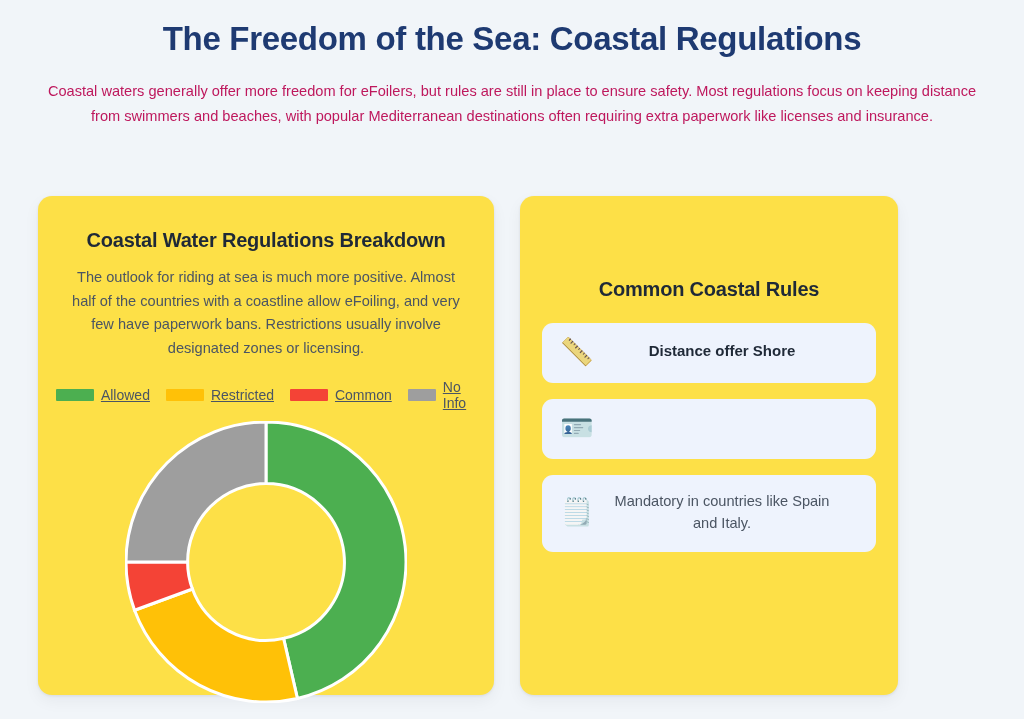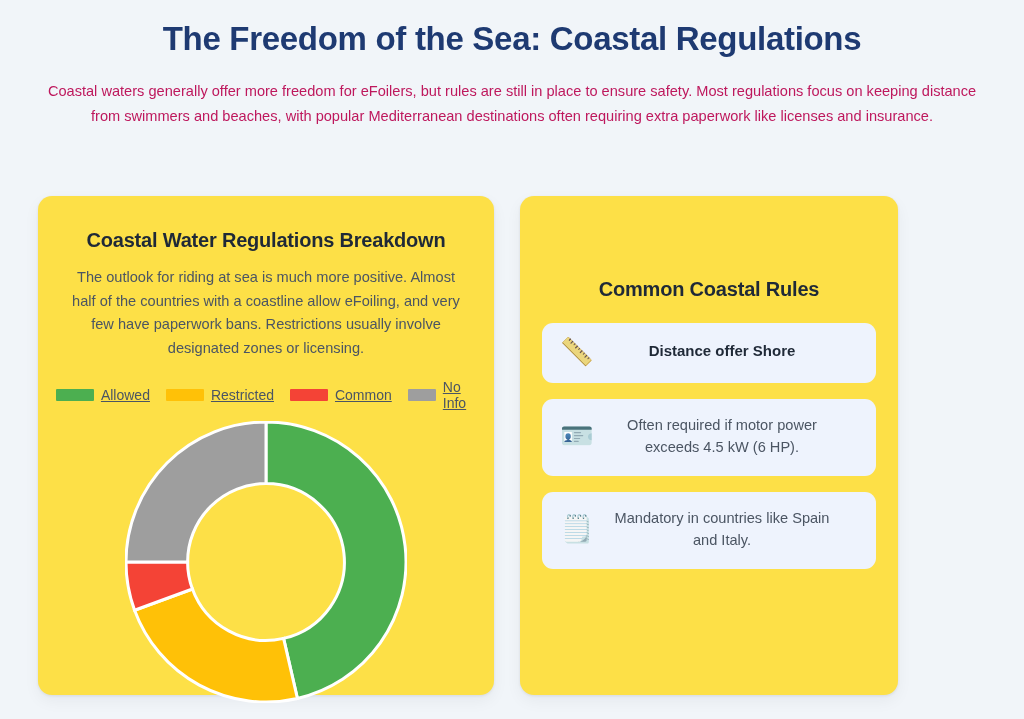--- a/index.html
+++ b/index.html
@@ -200,21 +200,20 @@
       <div id="rules-list">
           <div class="rule">
             <div class="rule-icon">📏</div>
             <div class="rule-body">
               <div class="rule-head">Distance offer Shore</div>
             </div>
           </div>
           <div class="rule">
             <div class="rule-icon">🪪</div>
             <div class="rule-body">
-              <div class="rule-text">Often required if motor power exceeds 4.5 kW (6 HP).</div>
             </div>
           </div>
           <div class="rule">
             <div class="rule-icon">🗒️</div>
             <div class="rule-body">
               <div class="rule-text">Mandatory in countries like Spain and Italy.</div>
             </div>
           </div>
         </div>
     </div>

